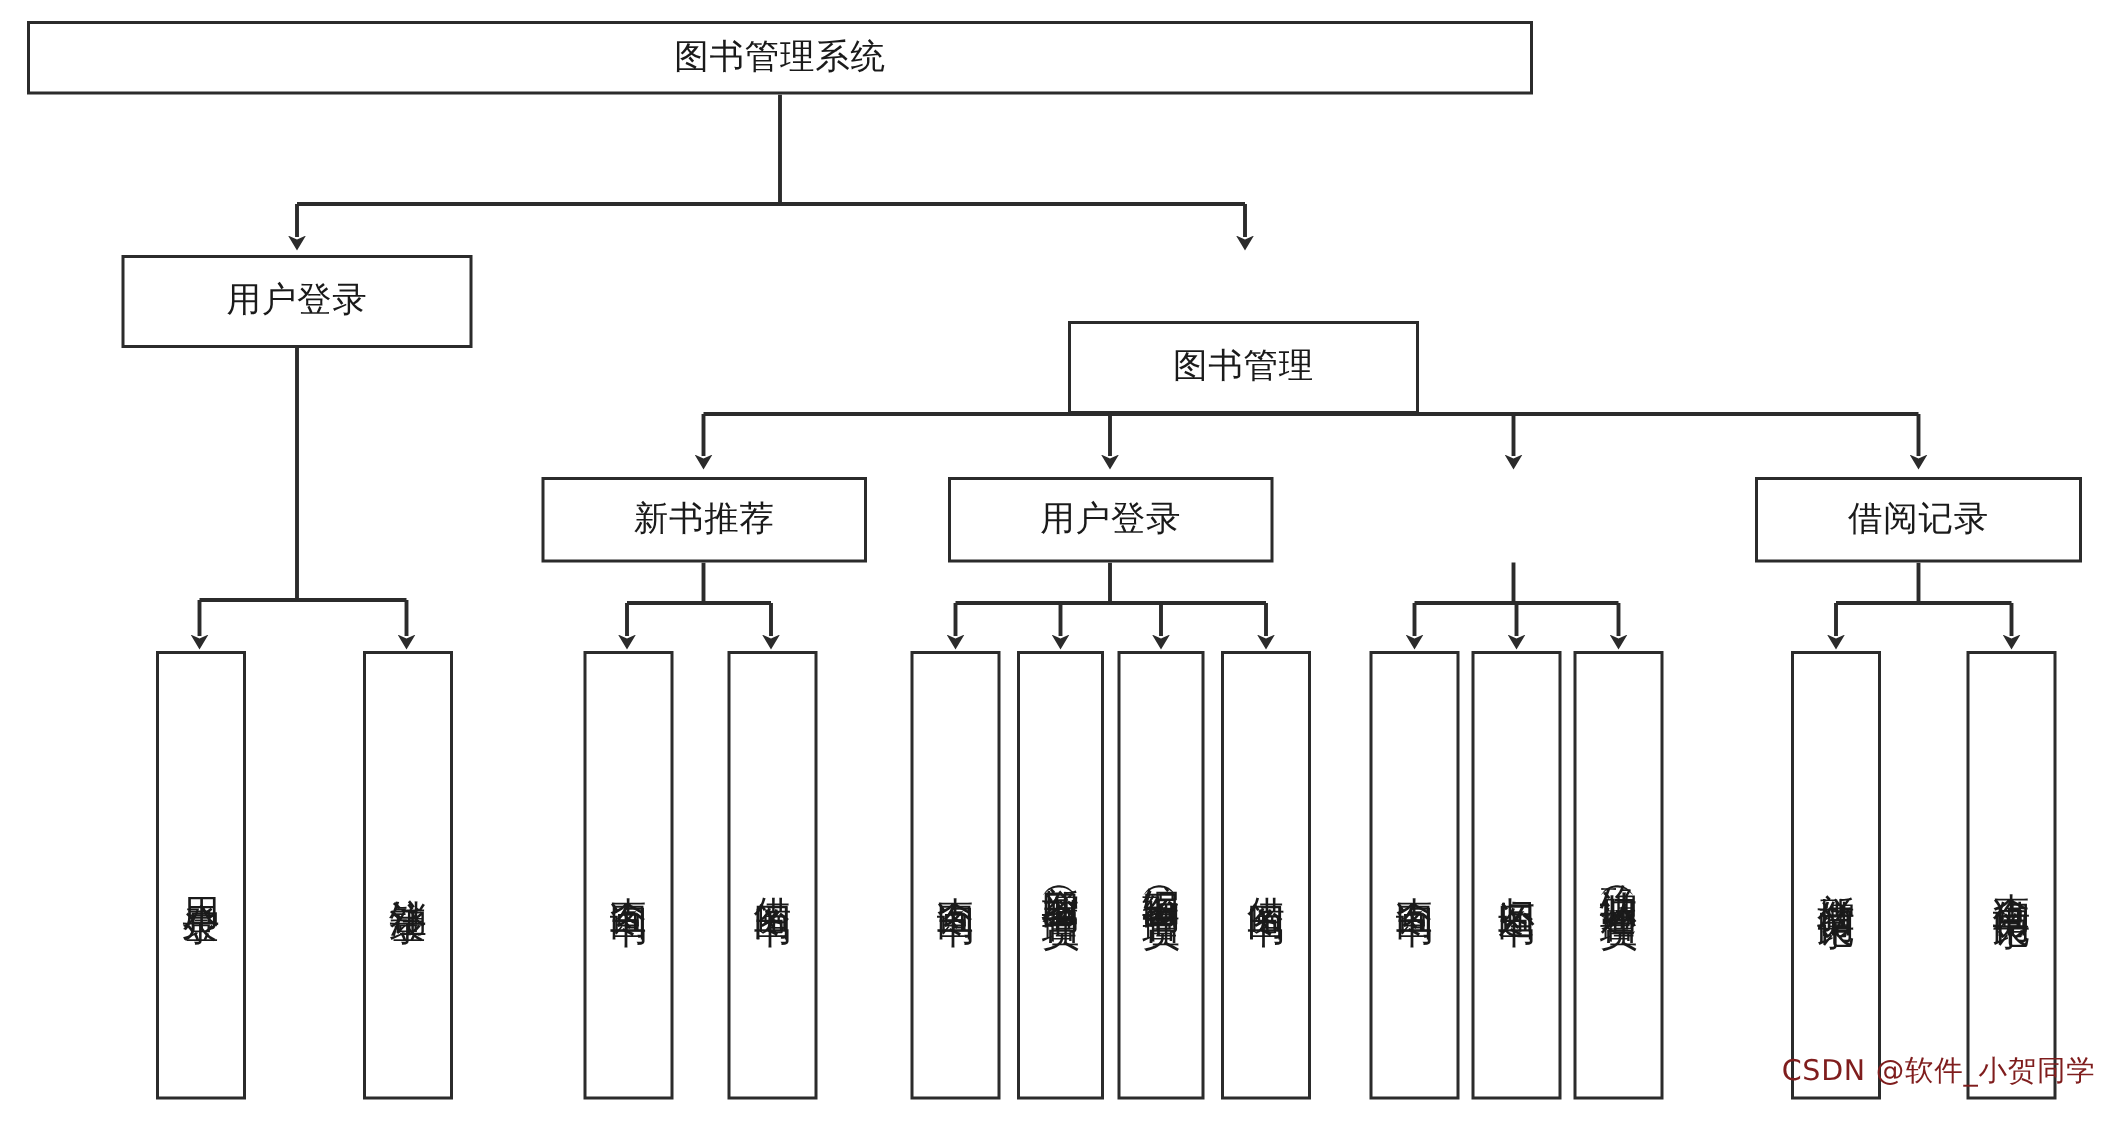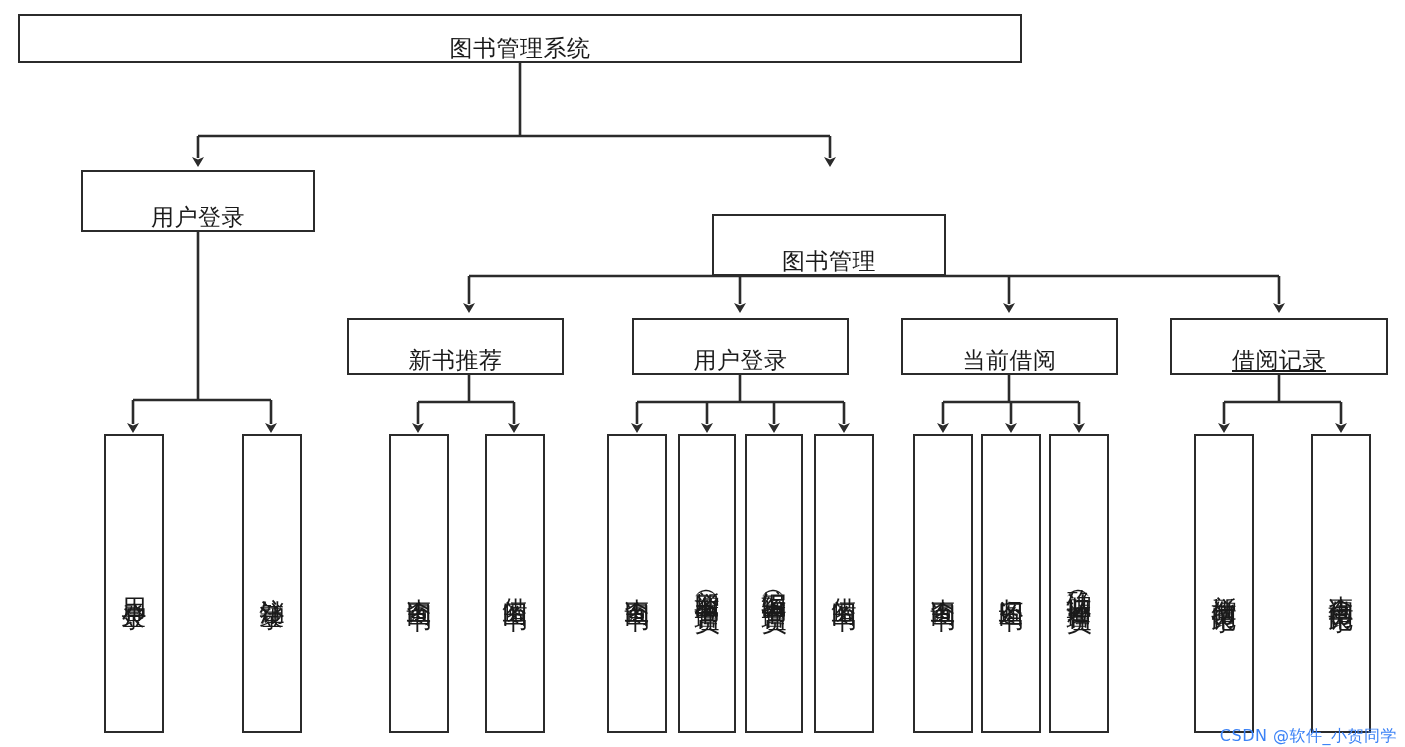--- a/index.html
+++ b/index.html
@@ -25,21 +25,21 @@
     width: 1405px;
     height: 747px;
     pointer-events: none;
   }
   .node {
     position: absolute;
     box-sizing: border-box;
     background: #ffffff;
     border: 2.5px solid #2b2b2b;
     display: flex;
-    align-items: flex-end;
+    align-items: center;
     justify-content: center;
     color: #1a1a1a;
   }
   .node-h {
     font-size: 23px;
     line-height: 1.1;
     letter-spacing: 0.5px;
     white-space: nowrap;
   }
   .node-v {
@@ -55,23 +55,23 @@
     text-align: center;
   }
   .node-v > span {
     writing-mode: vertical-rl;
     text-orientation: upright;
     display: block;
   }
   .watermark {
     position: absolute;
     right: 8px;
-    bottom: 0;
-    font-size: 16px;
-    color: #3b82f6;
+    bottom: 20px;
+    font-size: 19px;
+    color: #7f1d1d;
     white-space: nowrap;
     letter-spacing: 0.5px;
   }
 </style>
 </head>
 <body>
 
 <div id="diagram-root">
 
   <svg class="wires" viewBox="0 0 1405 747" xmlns="http://www.w3.org/2000/svg">
@@ -128,30 +128,27 @@
     <span>图书管理系统</span>
   </div>
 
   <div class="node node-h" style="left:81px; top:170px; width:234px; height:62px;">
     <span>用户登录</span>
   </div>
   <div class="node node-h" style="left:712px; top:170px; width:234px; height:62px;margin-top:44px;">
     <span>图书管理</span>
   </div>
 
-  <div class="node node-h" style="left:347px; top:318px; width:217px; height:57px;">
+  <div class="node node-h" style="left:361px; top:318px; width:217px; height:57px;">
     <span>新书推荐</span>
   </div>
   <div class="node node-h" style="left:632px; top:318px; width:217px; height:57px;">
     <span>用户登录</span>
   </div>
-  <div class="node node-h" style="left:901px; top:318px; width:217px; height:57px;">
-    <span>当前借阅</span>
-  </div>
-  <div class="node node-h" style="left:1170px; top:318px; width:218px; height:57px;text-decoration:underline;">
+  <div class="node node-h" style="left:1170px; top:318px; width:218px; height:57px;">
     <span>借阅记录</span>
   </div>
 
   <div class="node node-v" style="left:104px; top:434px; width:60px; height:299px;">
     <span>用户登录</span>
   </div>
   <div class="node node-v" style="left:242px; top:434px; width:60px; height:299px;">
     <span>注销登录</span>
   </div>
 

